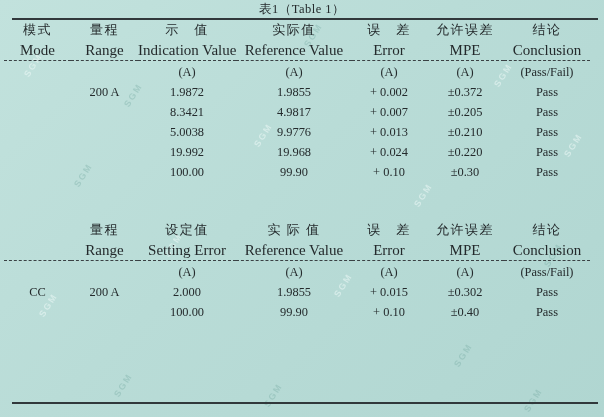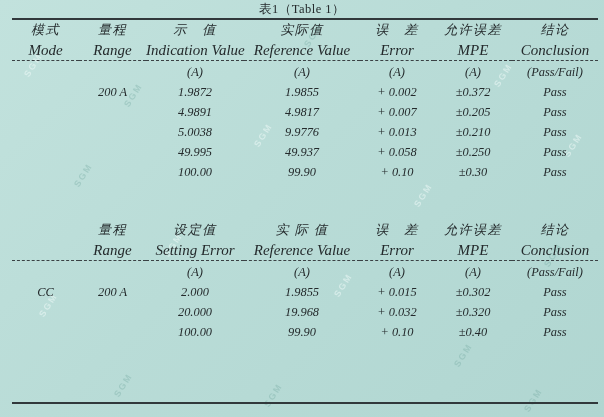--- a/index.html
+++ b/index.html
@@ -22,22 +22,22 @@
   .wm-light{color:rgba(238,250,248,0.55);}
   .wm-dark{color:rgba(118,170,164,0.38);}
   .title{
     position:absolute;top:0;left:0;width:604px;height:14px;
     text-align:center;font-size:12.5px;line-height:19px;letter-spacing:0.5px;
   }
   .rule{position:absolute;left:12px;width:586px;background:#31383b;}
   .rule-top{top:18px;height:1.6px;}
   .rule-bottom{top:402px;height:2px;}
   table.tbl{
-    position:absolute;left:12px;width:586px;
-    border-collapse:collapse;table-layout:fixed;font-style:italic;
+    position:absolute;left:4px;width:586px;
+    border-collapse:collapse;table-layout:fixed;
   }
   .tbl-1{top:20px;}
   .tbl-2{top:220px;}
   td{
     padding:0;margin:0;height:20px;
     text-align:center;vertical-align:middle;
     font-size:12.4px;line-height:20px;white-space:nowrap;
     color:#242a2c;
   }
   tr.hcn td{font-size:13px;letter-spacing:1.5px;}
@@ -114,42 +114,42 @@
       <td>200 A</td>
       <td>1.9872</td>
       <td>1.9855</td>
       <td>+ 0.002</td>
       <td>±0.372</td>
       <td>Pass</td>
     </tr>
     <tr>
       <td></td>
       <td></td>
-      <td>4.9891</td>
+      <td>8.3421</td>
       <td>4.9817</td>
       <td>+ 0.007</td>
       <td>±0.205</td>
       <td>Pass</td>
     </tr>
     <tr>
       <td></td>
       <td></td>
       <td>5.0038</td>
       <td>9.9776</td>
       <td>+ 0.013</td>
       <td>±0.210</td>
       <td>Pass</td>
     </tr>
     <tr>
       <td></td>
       <td></td>
-      <td>49.995</td>
-      <td>49.937</td>
-      <td>+ 0.058</td>
-      <td>±0.250</td>
+      <td>19.992</td>
+      <td>19.968</td>
+      <td>+ 0.024</td>
+      <td>±0.220</td>
       <td>Pass</td>
     </tr>
     <tr>
       <td></td>
       <td></td>
       <td>100.00</td>
       <td>99.90</td>
       <td>+ 0.10</td>
       <td>±0.30</td>
       <td>Pass</td>
@@ -200,29 +200,20 @@
       <td>200 A</td>
       <td>2.000</td>
       <td>1.9855</td>
       <td>+ 0.015</td>
       <td>±0.302</td>
       <td>Pass</td>
     </tr>
     <tr>
       <td></td>
       <td></td>
-      <td>20.000</td>
-      <td>19.968</td>
-      <td>+ 0.032</td>
-      <td>±0.320</td>
-      <td>Pass</td>
-    </tr>
-    <tr>
-      <td></td>
-      <td></td>
       <td>100.00</td>
       <td>99.90</td>
       <td>+ 0.10</td>
       <td>±0.40</td>
       <td>Pass</td>
     </tr>
   </tbody>
     </table>
 
   <div class="rule rule-bottom"></div>

